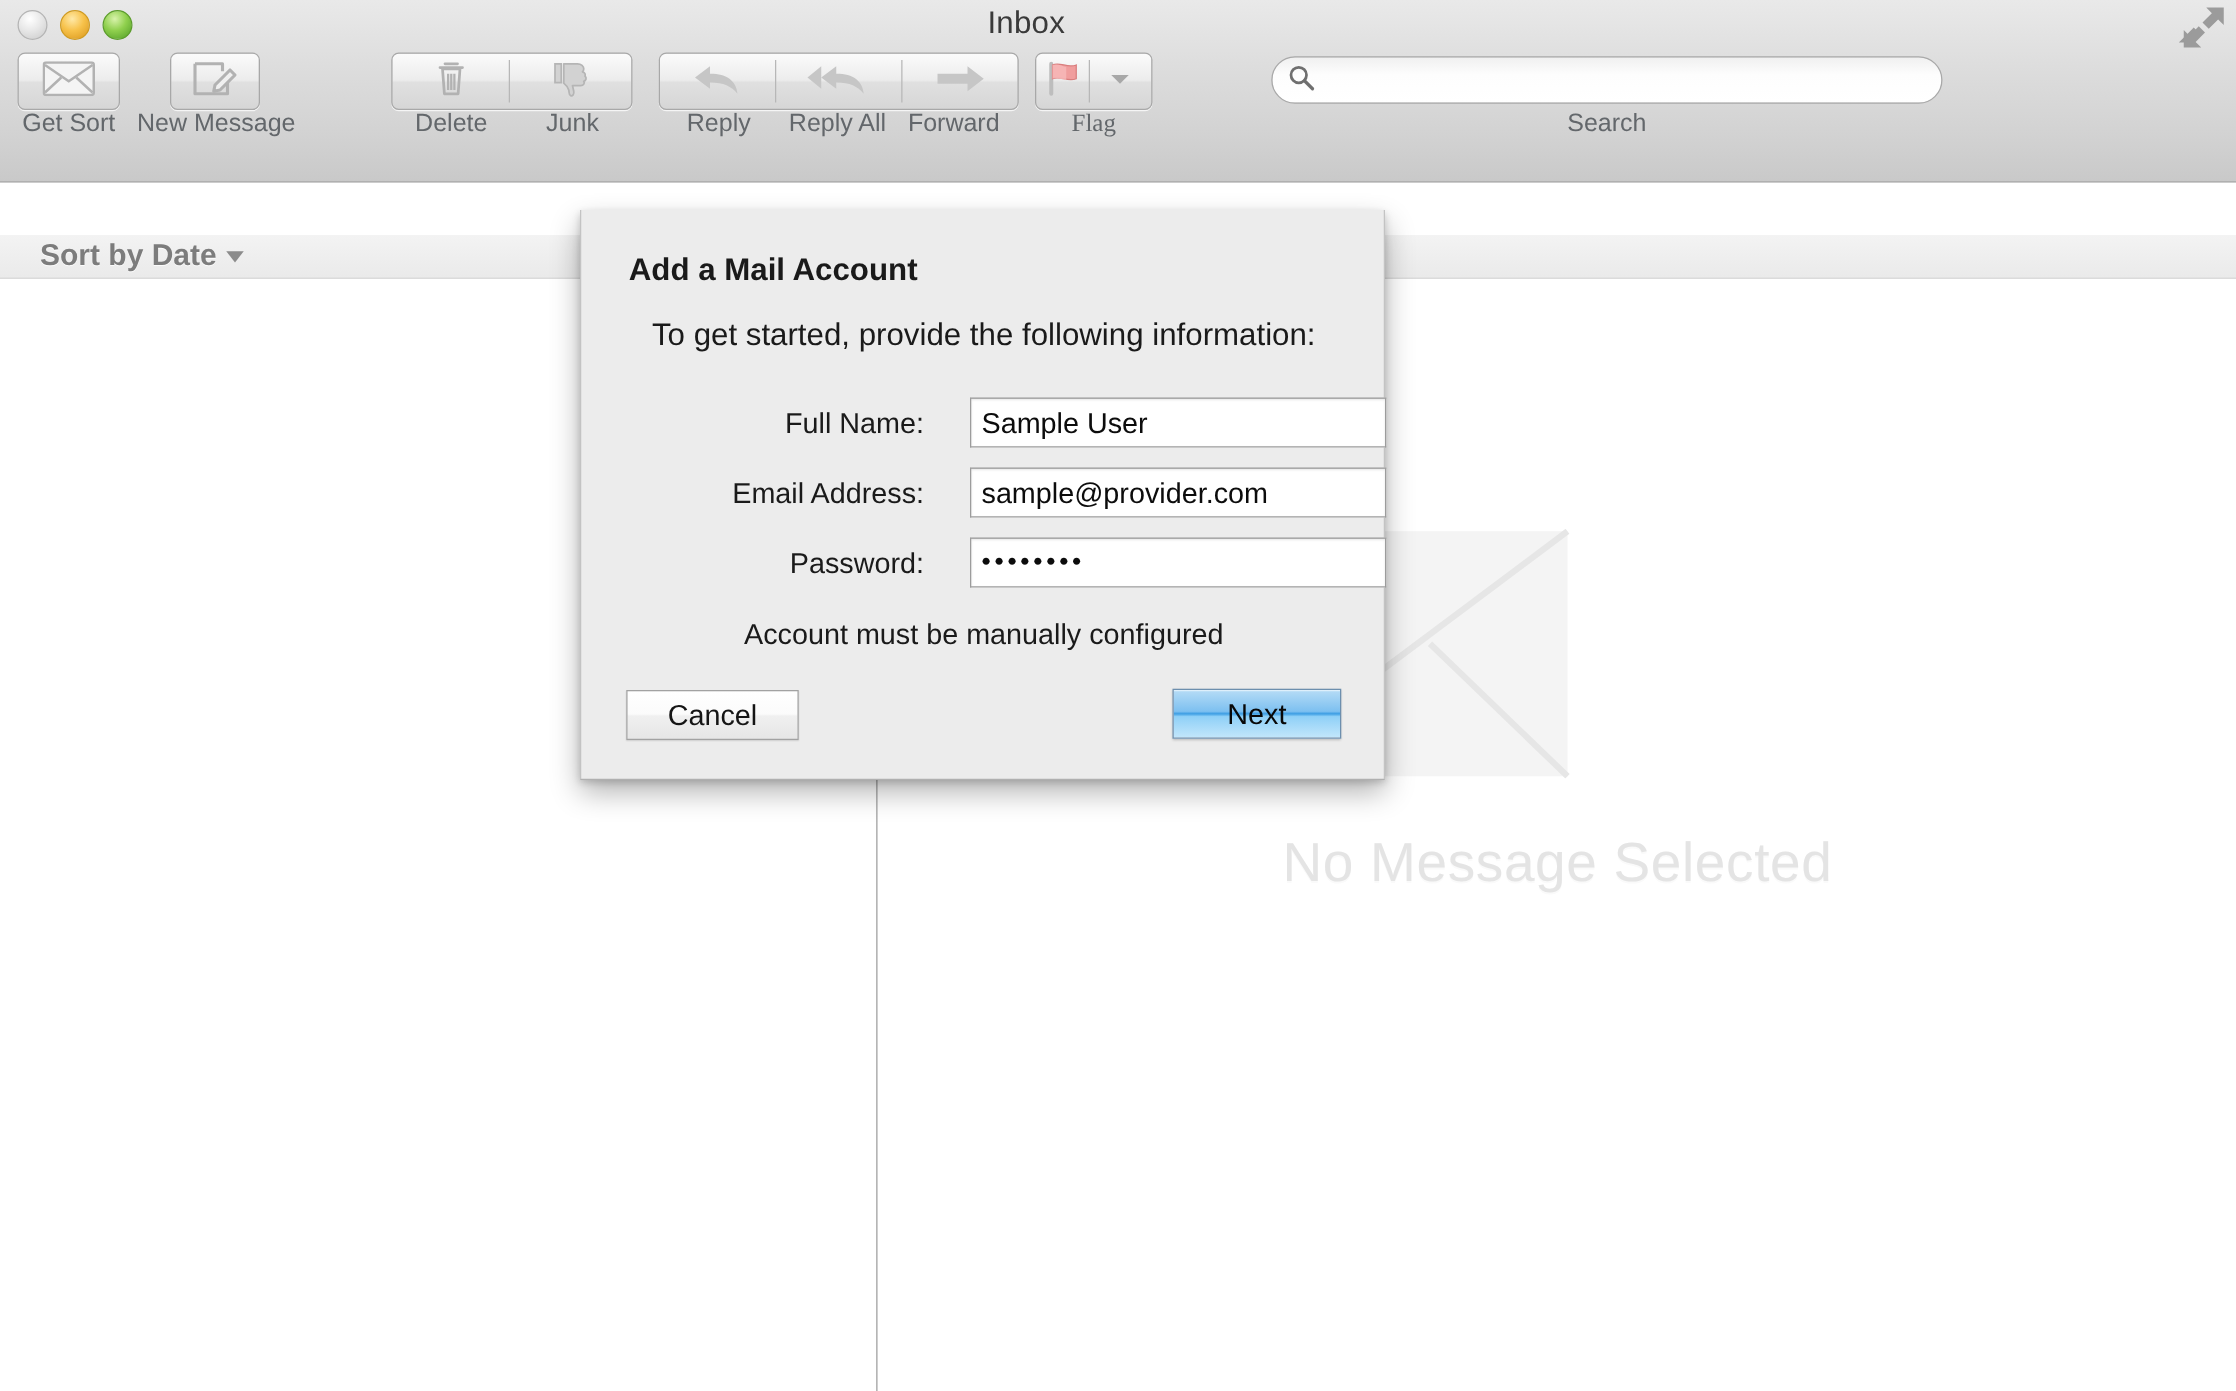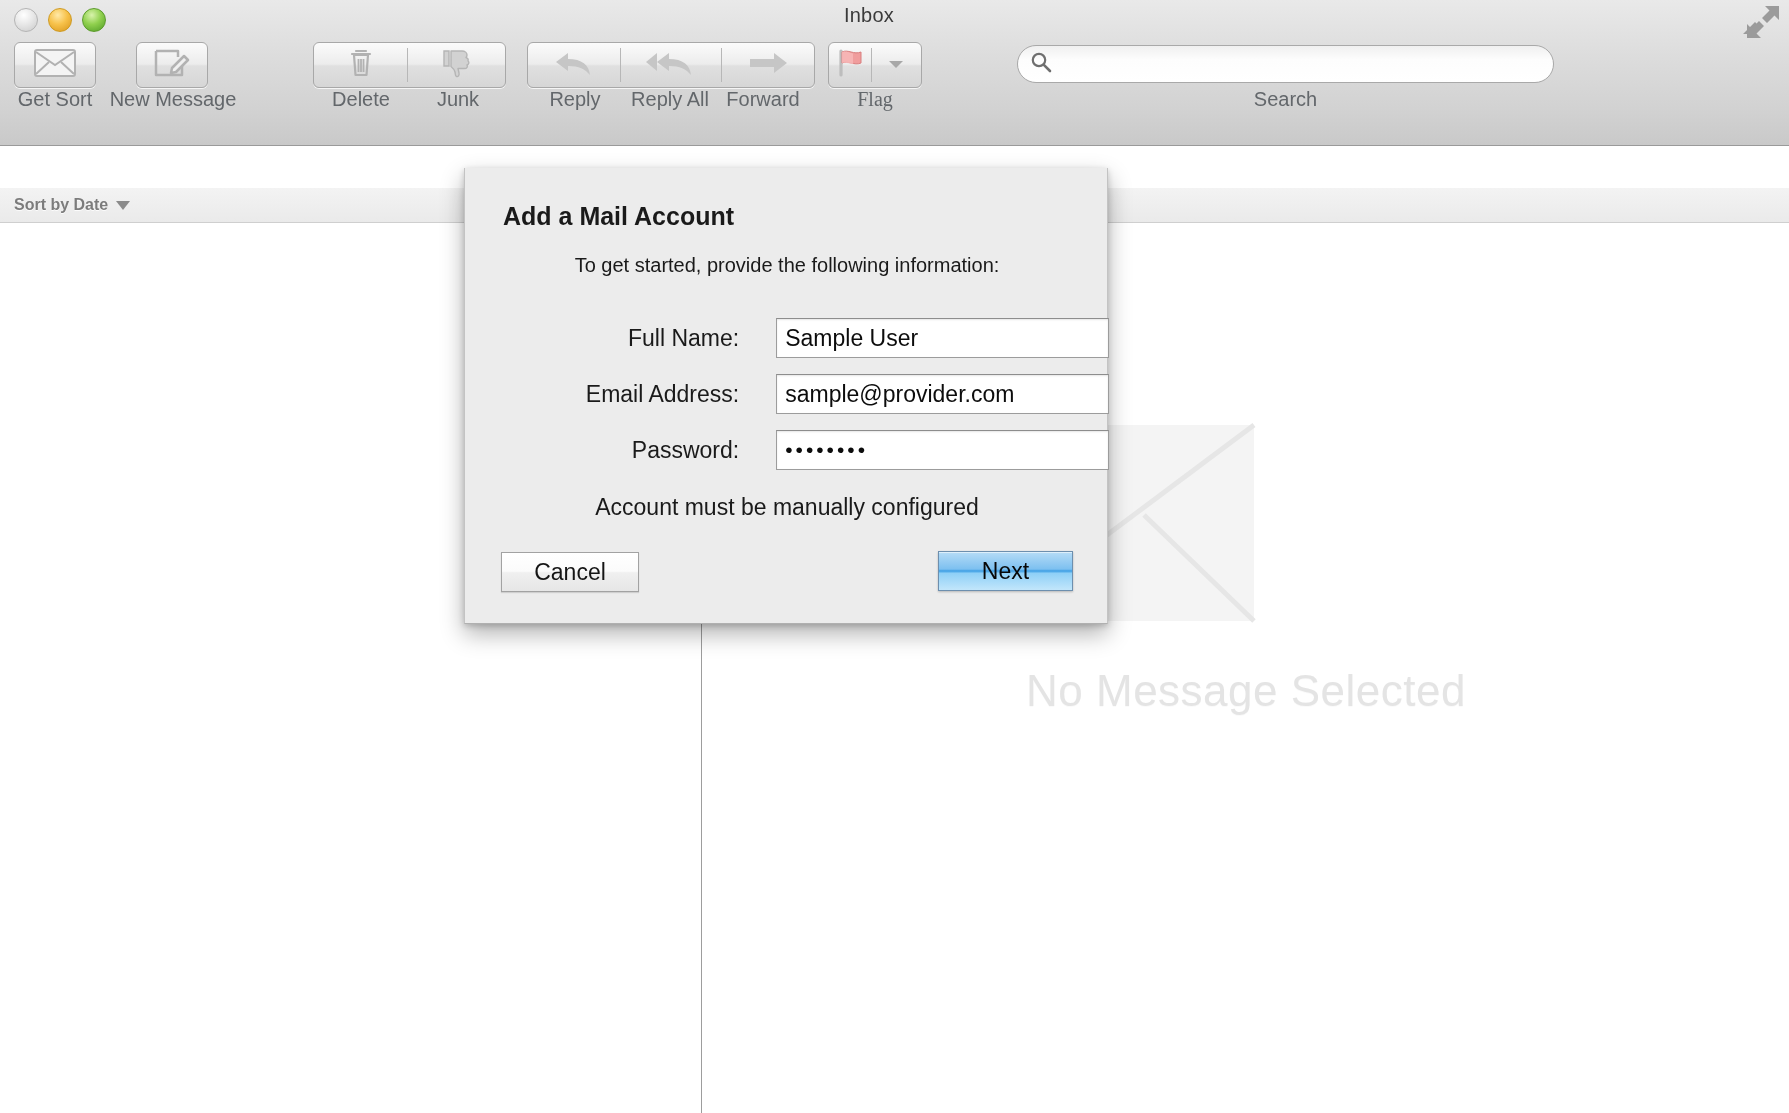--- a/index.html
+++ b/index.html
@@ -50,24 +50,23 @@
   }
   .light-max {
     background: radial-gradient(circle at 40% 28%, #d8f3ab 0%, #90d04e 45%, #4e9b24 100%);
     border: 1px solid #5c9c2c;
   }
   .window-title {
     position: absolute;
     left: 0; top: 4px;
     width: 1642px;
     text-align: center;
-    font-size: 20px;
+    font-size: 25px;
     color: #3a3a3a;
     letter-spacing: 0.2px;
-    margin-left: 48px;
   }
   .fullscreen-icon {
     position: absolute;
     right: 8px; top: 2px;
     width: 44px; height: 40px;
   }
 
   
   .tb-group {
     position: absolute;
@@ -199,22 +198,22 @@
     position: absolute;
     left: 0; top: 0;
     width: 701px; height: 35px;
     background: linear-gradient(to bottom, #f3f3f3 0%, #eaeaea 100%);
     border-bottom: 1px solid #cfcfcf;
     box-sizing: border-box;
     display: flex;
     align-items: center;
   }
   .sort-text {
-    margin-left: 14px;
-    font-size: 16px;
+    margin-left: 32px;
+    font-size: 24px;
     font-weight: bold;
     color: #7c7c7c;
     text-shadow: 0 1px 0 rgba(255,255,255,0.8);
     text-align: right;
   }
   .sort-caret {
     margin-left: 8px;
     width: 0; height: 0;
     border-left: 7px solid transparent;
     border-right: 7px solid transparent;
@@ -269,21 +268,21 @@
     left: 38px; top: 34px;
     font-size: 25px;
     font-weight: bold;
     color: #1a1a1a;
   }
   .sheet-sub {
     position: absolute;
     left: 0; top: 86px;
     width: 644px;
     text-align: center;
-    font-size: 20px;
+    font-size: 25px;
     color: #1a1a1a;
   }
   .field-row {
     position: absolute;
     left: 0;
     width: 644px;
     height: 40px;
     display: flex;
     align-items: center;
     gap: 23px;

